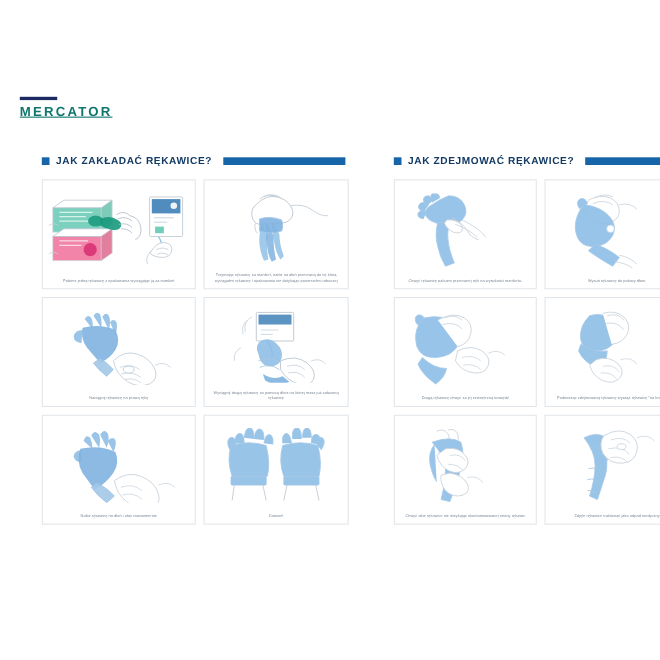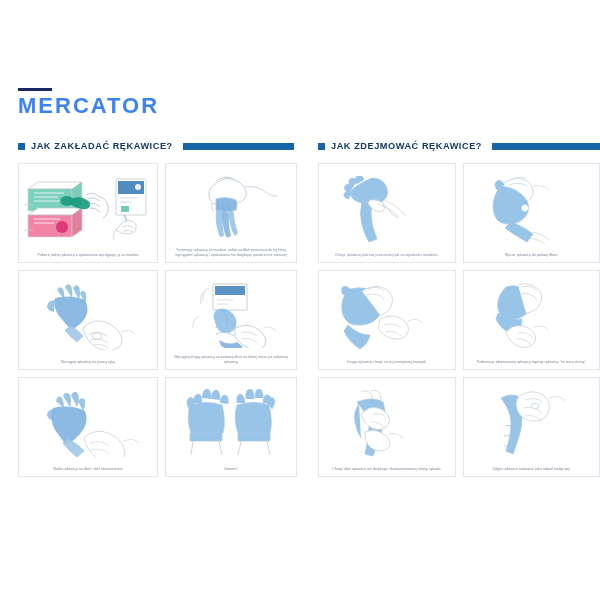--- a/index.html
+++ b/index.html
@@ -7,27 +7,27 @@
     width:600px;height:600px;background:#ffffff;
     font-family:"Liberation Sans", sans-serif;
     overflow:hidden;
   }
   .page{position:relative;width:600px;height:600px;background:#fff;}
 
   
   .brand{position:absolute;left:18px;top:88px;}
   .brand-rule{width:34px;height:3px;background:#1b2a63;margin-bottom:4px;}
   .brand-name{
-    font-size:22px;font-weight:bold;letter-spacing:2.0px;
-    color:#3b82f6;line-height:1;
+    font-size:12px;font-weight:bold;letter-spacing:2.0px;
+    color:#0f766e;line-height:1;text-decoration:underline;
   }
 
   
   .columns{position:absolute;left:0;top:138px;width:600px;display:flex;}
-  .col{width:300px;box-sizing:border-box;}
+  .col{width:300px;box-sizing:border-box;margin-left:20px;}
   .col-left{padding-left:18px;padding-right:6px;}
   .col-right{padding-left:18px;}
 
   
   .sec-head{display:flex;align-items:center;gap:6px;height:16px;}
   .sec-bullet{width:7px;height:7px;background:#1565a8;flex:none;}
   .sec-title{
     font-size:9.2px;font-weight:bold;letter-spacing:0.55px;
     color:#123a63;white-space:nowrap;
   }

